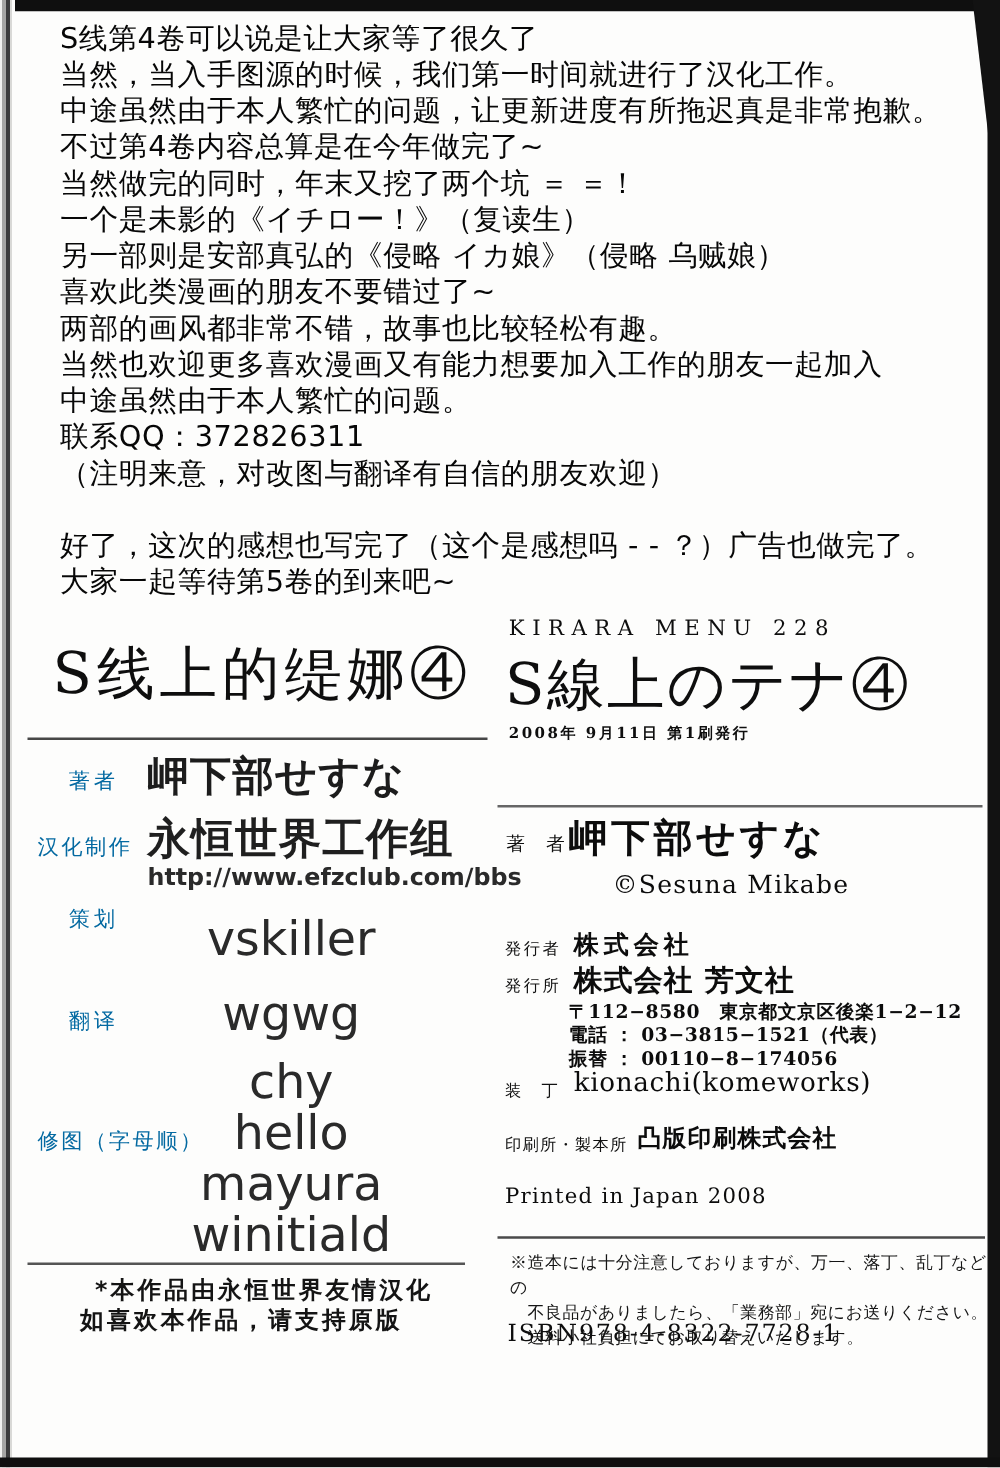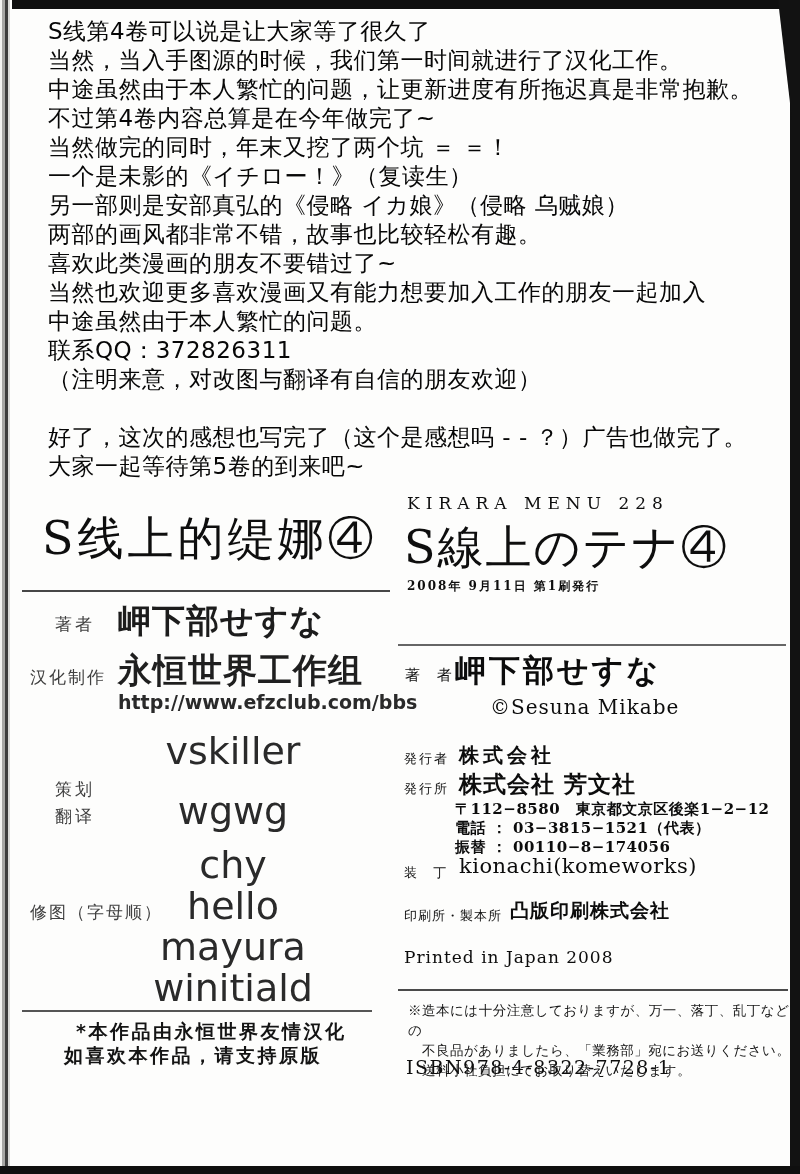--- a/index.html
+++ b/index.html
@@ -24,21 +24,21 @@
   .series-code{position:absolute;left:407px;top:493px;font-family:"DejaVu Serif","Liberation Serif",serif;font-size:17px;letter-spacing:6px;white-space:nowrap;}
   .title-jp{position:absolute;left:404px;top:517px;font-family:"DejaVu Serif","Liberation Serif",serif;font-size:46px;letter-spacing:2px;white-space:nowrap;}
   .print-date{position:absolute;left:407px;top:578px;font-family:"DejaVu Serif","Liberation Serif",serif;font-weight:bold;font-size:12px;letter-spacing:2px;white-space:nowrap;}
   
   .rule{position:absolute;height:2px;background:#474747;}
   .rule-l-top{left:22px;top:590px;width:368px;}
   .rule-l-bot{left:22px;top:1010px;width:350px;background:#555;}
   .rule-r-top{left:398px;top:644px;width:388px;background:#666;}
   .rule-r-bot{left:398px;top:989px;width:390px;background:#4a4a4a;}
   
-  .clabel{position:absolute;font-size:17px;letter-spacing:3px;color:#404040;white-space:nowrap;}
+  .clabel{position:absolute;font-size:17px;letter-spacing:3px;color:#0369a1;white-space:nowrap;}
   .cval{position:absolute;color:#1c1c1c;white-space:nowrap;}
   .name-col{position:absolute;left:118px;width:230px;text-align:center;color:#2a2a2a;white-space:nowrap;}
   .footnote{position:absolute;font-weight:bold;font-size:19px;letter-spacing:2.5px;color:#141414;white-space:nowrap;}
   
   .jlabel{position:absolute;font-family:"DejaVu Serif","Liberation Serif",serif;font-size:13px;letter-spacing:4px;color:#111;white-space:nowrap;}
   .jval{position:absolute;font-family:"DejaVu Serif","Liberation Serif",serif;color:#0c0c0c;white-space:nowrap;}
   .notice{position:absolute;left:408px;top:1000px;font-family:"DejaVu Serif","Liberation Serif",serif;font-size:13.5px;line-height:20px;letter-spacing:.5px;color:#151515;}
   .notice .n2{padding-left:14px;}
   .isbn{position:absolute;left:406px;top:1056px;font-family:"DejaVu Serif","Liberation Serif",serif;font-size:19px;letter-spacing:1.5px;white-space:nowrap;}
 </style>
@@ -54,22 +54,22 @@
   <div class="scan-bottom"></div>
 
   <div class="intro">
     <div class="iline">S线第4卷可以说是让大家等了很久了</div>
     <div class="iline">当然，当入手图源的时候，我们第一时间就进行了汉化工作。</div>
     <div class="iline">中途虽然由于本人繁忙的问题，让更新进度有所拖迟真是非常抱歉。</div>
     <div class="iline">不过第4卷内容总算是在今年做完了~</div>
     <div class="iline">当然做完的同时，年末又挖了两个坑 ＝ ＝！</div>
     <div class="iline">一个是未影的《イチロー！》（复读生）</div>
     <div class="iline">另一部则是安部真弘的《侵略 イカ娘》（侵略 乌贼娘）</div>
+    <div class="iline">喜欢此类漫画的朋友不要错过了~</div>
     <div class="iline">两部的画风都非常不错，故事也比较轻松有趣。</div>
-    <div class="iline">喜欢此类漫画的朋友不要错过了~</div>
     <div class="iline">当然也欢迎更多喜欢漫画又有能力想要加入工作的朋友一起加入</div>
     <div class="iline">中途虽然由于本人繁忙的问题。</div>
     <div class="iline">联系QQ：372826311</div>
     <div class="iline">（注明来意，对改图与翻译有自信的朋友欢迎）</div>
     <div class="iline"></div>
     <div class="iline">好了，这次的感想也写完了（这个是感想吗 - - ？）广告也做完了。</div>
     <div class="iline">大家一起等待第5卷的到来吧~</div>
   </div>
 
   <div class="title-cn">S线上的缇娜④</div>
@@ -82,21 +82,21 @@
   <div class="rule rule-r-top"></div>
   <div class="rule rule-r-bot"></div>
 
   <div class="clabel" style="left:55px;top:613px;">著者</div>
   <div class="cval" style="left:118px;top:599px;font-size:33px;font-weight:bold;letter-spacing:1px;">岬下部せすな</div>
 
   <div class="clabel" style="left:30px;top:666px;letter-spacing:2px;">汉化制作</div>
   <div class="name-col" style="top:648px;font-size:34px;font-weight:bold;letter-spacing:1px;color:#1f1f1f;">永恒世界工作组</div>
   <div class="name-col" style="top:691px;font-size:19px;font-weight:bold;letter-spacing:0;">http://www.efzclub.com/bbs</div>
 
-  <div class="clabel" style="left:55px;top:778px;">策划</div>
+  <div class="clabel" style="left:55px;top:724px;">策划</div>
   <div class="name-col" style="top:729px;font-size:38px;">vskiller</div>
 
   <div class="clabel" style="left:55px;top:805px;">翻译</div>
   <div class="name-col" style="top:789px;font-size:38px;">wgwg</div>
 
   <div class="clabel" style="left:30px;top:901px;letter-spacing:2px;">修图（字母顺）</div>
   <div class="name-col" style="top:843px;font-size:38px;">chy</div>
   <div class="name-col" style="top:925px;font-size:38px;">mayura</div>
   <div class="name-col" style="top:884px;font-size:38px;">hello</div>
   <div class="name-col" style="top:966px;font-size:38px;">winitiald</div>

